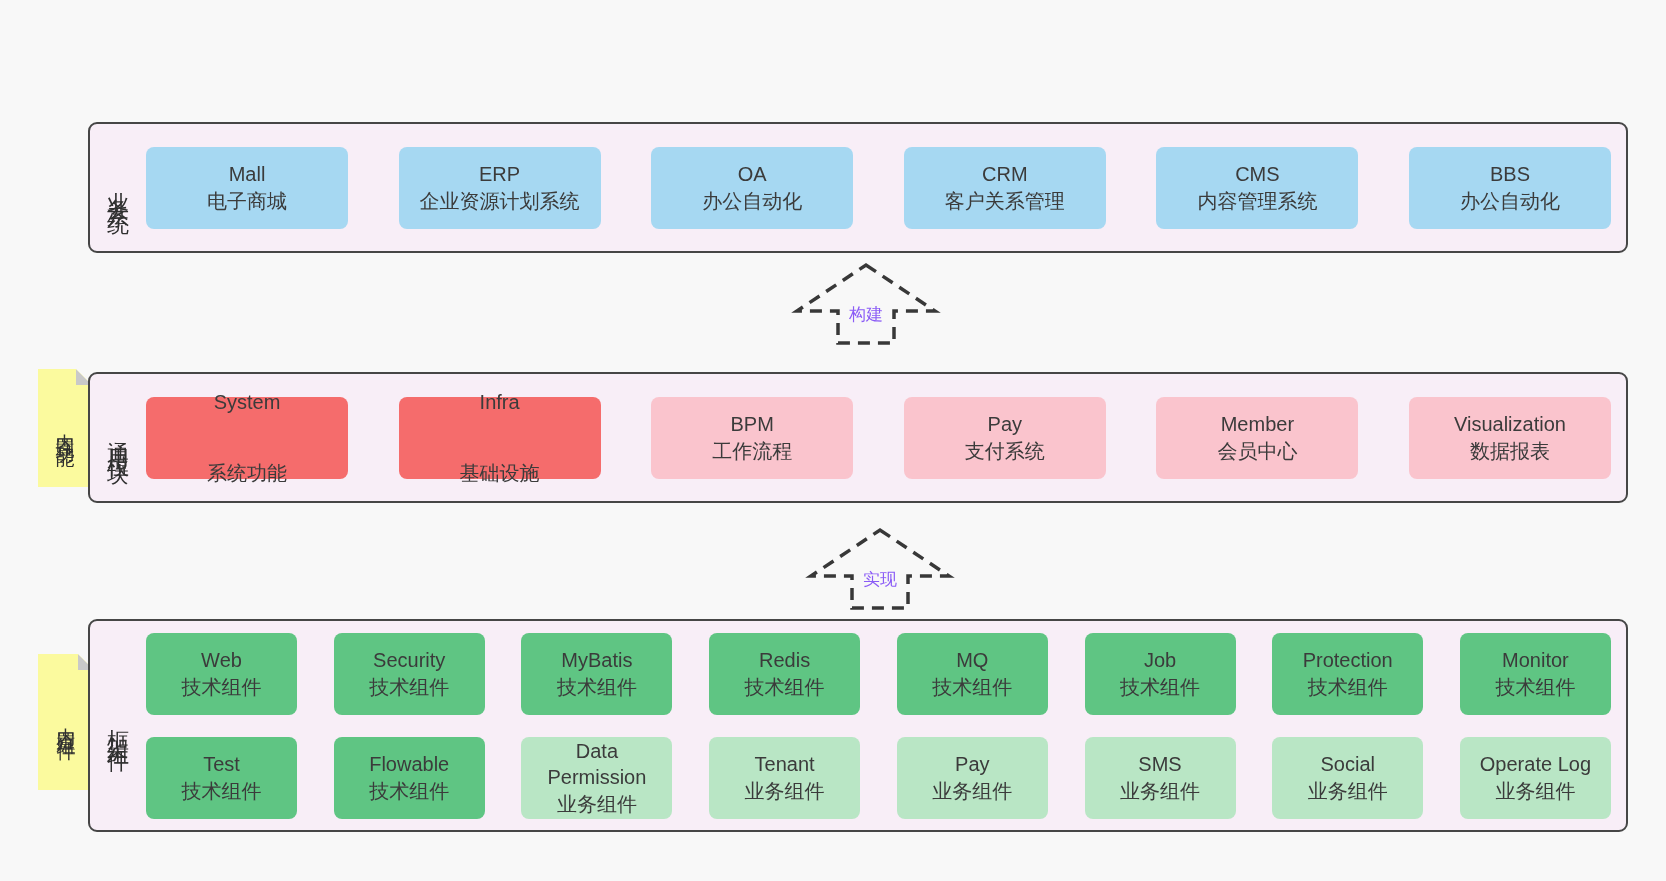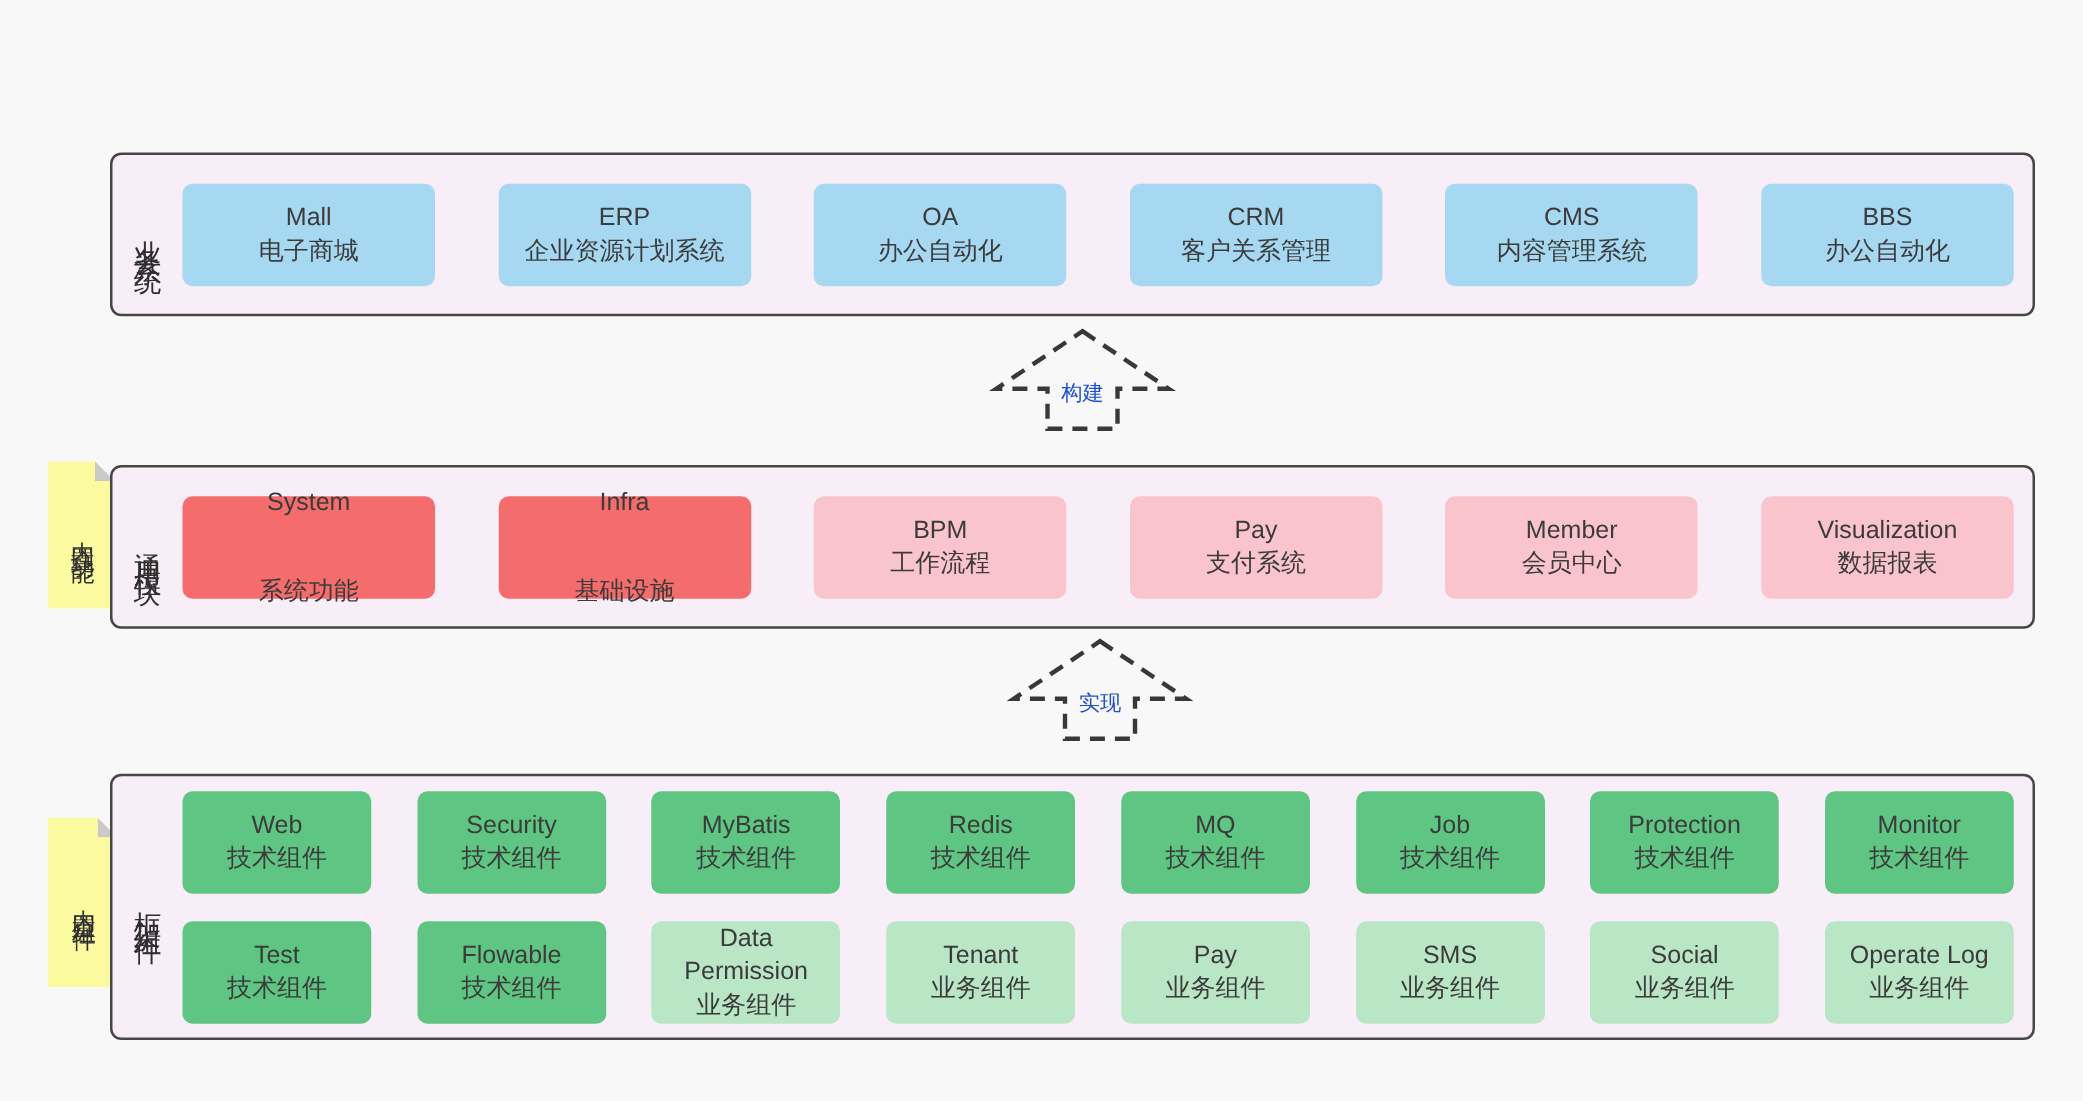--- a/index.html
+++ b/index.html
@@ -58,21 +58,21 @@
     writing-mode:vertical-rl;text-orientation:upright;
     font-size:19px;letter-spacing:5px;color:#2f2f2f;white-space:nowrap;
   }
   .arrow{
     position:absolute;width:150px;height:84px;z-index:3;
   }
   .arrow svg{position:absolute;left:0;top:0;}
   .arrow-label{
     position:absolute;left:50%;top:40px;transform:translateX(-50%);
     background:var(--page_bg,#f8f8f8);
-    padding:1px 3px;font-size:17px;color:#1d4ed8;white-space:nowrap;
+    padding:1px 3px;font-size:17px;color:#8b5cf6;white-space:nowrap;
   }
   .arrow path{
     fill:none;stroke:var(--dash,#383838);stroke-width:3.5;
     stroke-dasharray:12 8;
   }
 </style>
 </head>
 <body style="--page_bg: #f8f8f8; --band_bg: #f8eef7; --band_border: #464646; --blue: #a6d8f2; --red: #f56c6c; --pink: #fac4cd; --green: #5fc583; --lightgreen: #b9e6c5; --yellow: #fbfa9e; --fold: #c9c9c9; --text: #3b3b3b; --dash: #383838;">
 
 <div class="sticky" style="left:38px;top:369px;width:54px;height:118px;">
@@ -148,21 +148,21 @@
         <div>会员中心</div>
       </div>
       <div class="box w6 pink">
         <div>Visualization</div>
         <div>数据报表</div>
       </div>
     </div>
   </div>
 </div>
 
-<div class="arrow" style="left:805px;top:510px;">
+<div class="arrow" style="left:805px;top:527px;">
   <svg width="150" height="84" viewBox="0 0 150 84">
     <path d="M75 3 L144 49 L103 49 L103 81 L47 81 L47 49 L6 49 Z"></path>
   </svg>
   <span class="arrow-label">实现</span>
 </div>
 
 <div class="band" style="top:619px;height:213px;">
   <div class="band-label">框架组件</div>
   <div class="band-content">
     <div class="band-row">

